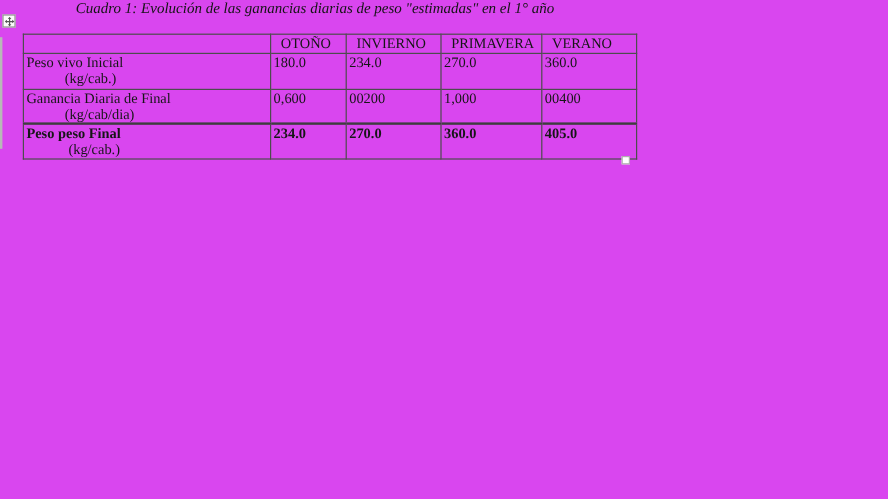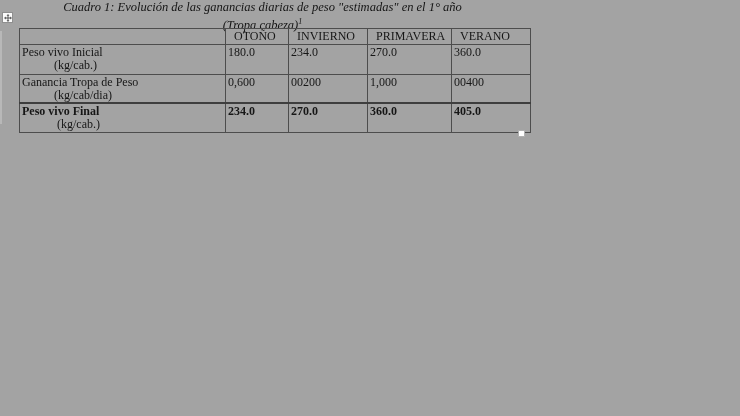--- a/index.html
+++ b/index.html
@@ -1,18 +1,18 @@
 <!DOCTYPE html>
 <html><head>
 <meta charset="utf-8">
 <style>
   * { margin: 0; padding: 0; box-sizing: border-box; }
   html, body { width: 740px; height: 416px; background: #ffffff; overflow: hidden; }
   .page {
-    position: relative; width: 740px; height: 416px; background: #a3a3a3;
+    position: relative; width: 740px; height: 416px; background: #d946ef;
     font-family: "Liberation Serif", "DejaVu Serif", serif; color: #1a1a1a;
   }
   .caption {
     position: absolute; top: 1px; left: 7px; width: 511px;
     text-align: center; font-style: italic; font-size: 12.5px; line-height: 13.5px;
     color: #141414;
   }
   .caption sup { font-size: 8px; font-style: italic; }
   .edge-line {
     position: absolute; left: 0; top: 31px; width: 2px; height: 93px;
@@ -51,21 +51,20 @@
   tr.final td.val, tr.final .l1 { font-weight: bold; }
   tr.final .l2 { font-weight: normal; }
 </style>
 </head>
 <body>
 
 <div class="page">
 
   <div class="caption">
     <div>Cuadro 1: Evolución de las ganancias diarias de peso "estimadas" en el 1° año</div>
-    <div><span>(Tropa cabeza)</span><sup>1</sup></div>
   </div>
 
   <div class="edge-line"></div>
 
   <div class="move-handle">
     <svg viewBox="0 0 10 10" xmlns="http://www.w3.org/2000/svg">
       <path d="M5 0 L6.8 2.3 H5.6 V4.4 H7.7 V3.2 L10 5 L7.7 6.8 V5.6 H5.6 V7.7 H6.8 L5 10 L3.2 7.7 H4.4 V5.6 H2.3 V6.8 L0 5 L2.3 3.2 V4.4 H4.4 V2.3 H3.2 Z" fill="#555555"></path>
     </svg>
   </div>
 
@@ -90,31 +89,31 @@
           <div class="l1">Peso vivo Inicial</div>
           <div class="l2">(kg/cab.)</div>
         </td>
         <td class="val">180.0</td>
         <td class="val">234.0</td>
         <td class="val">270.0</td>
         <td class="val">360.0</td>
       </tr>
       <tr class="r2">
         <td class="lbl">
-          <div class="l1">Ganancia Tropa de Peso</div>
+          <div class="l1">Ganancia Diaria de Final</div>
           <div class="l2">(kg/cab/dia)</div>
         </td>
         <td class="val">0,600</td>
         <td class="val">00200</td>
         <td class="val">1,000</td>
         <td class="val">00400</td>
       </tr>
       <tr class="r3 final">
         <td class="lbl">
-          <div class="l1">Peso vivo Final</div>
+          <div class="l1">Peso peso Final</div>
           <div class="l2"> (kg/cab.)</div>
         </td>
         <td class="val">234.0</td>
         <td class="val">270.0</td>
         <td class="val">360.0</td>
         <td class="val">405.0</td>
       </tr>
     </tbody>
   </table>
 

